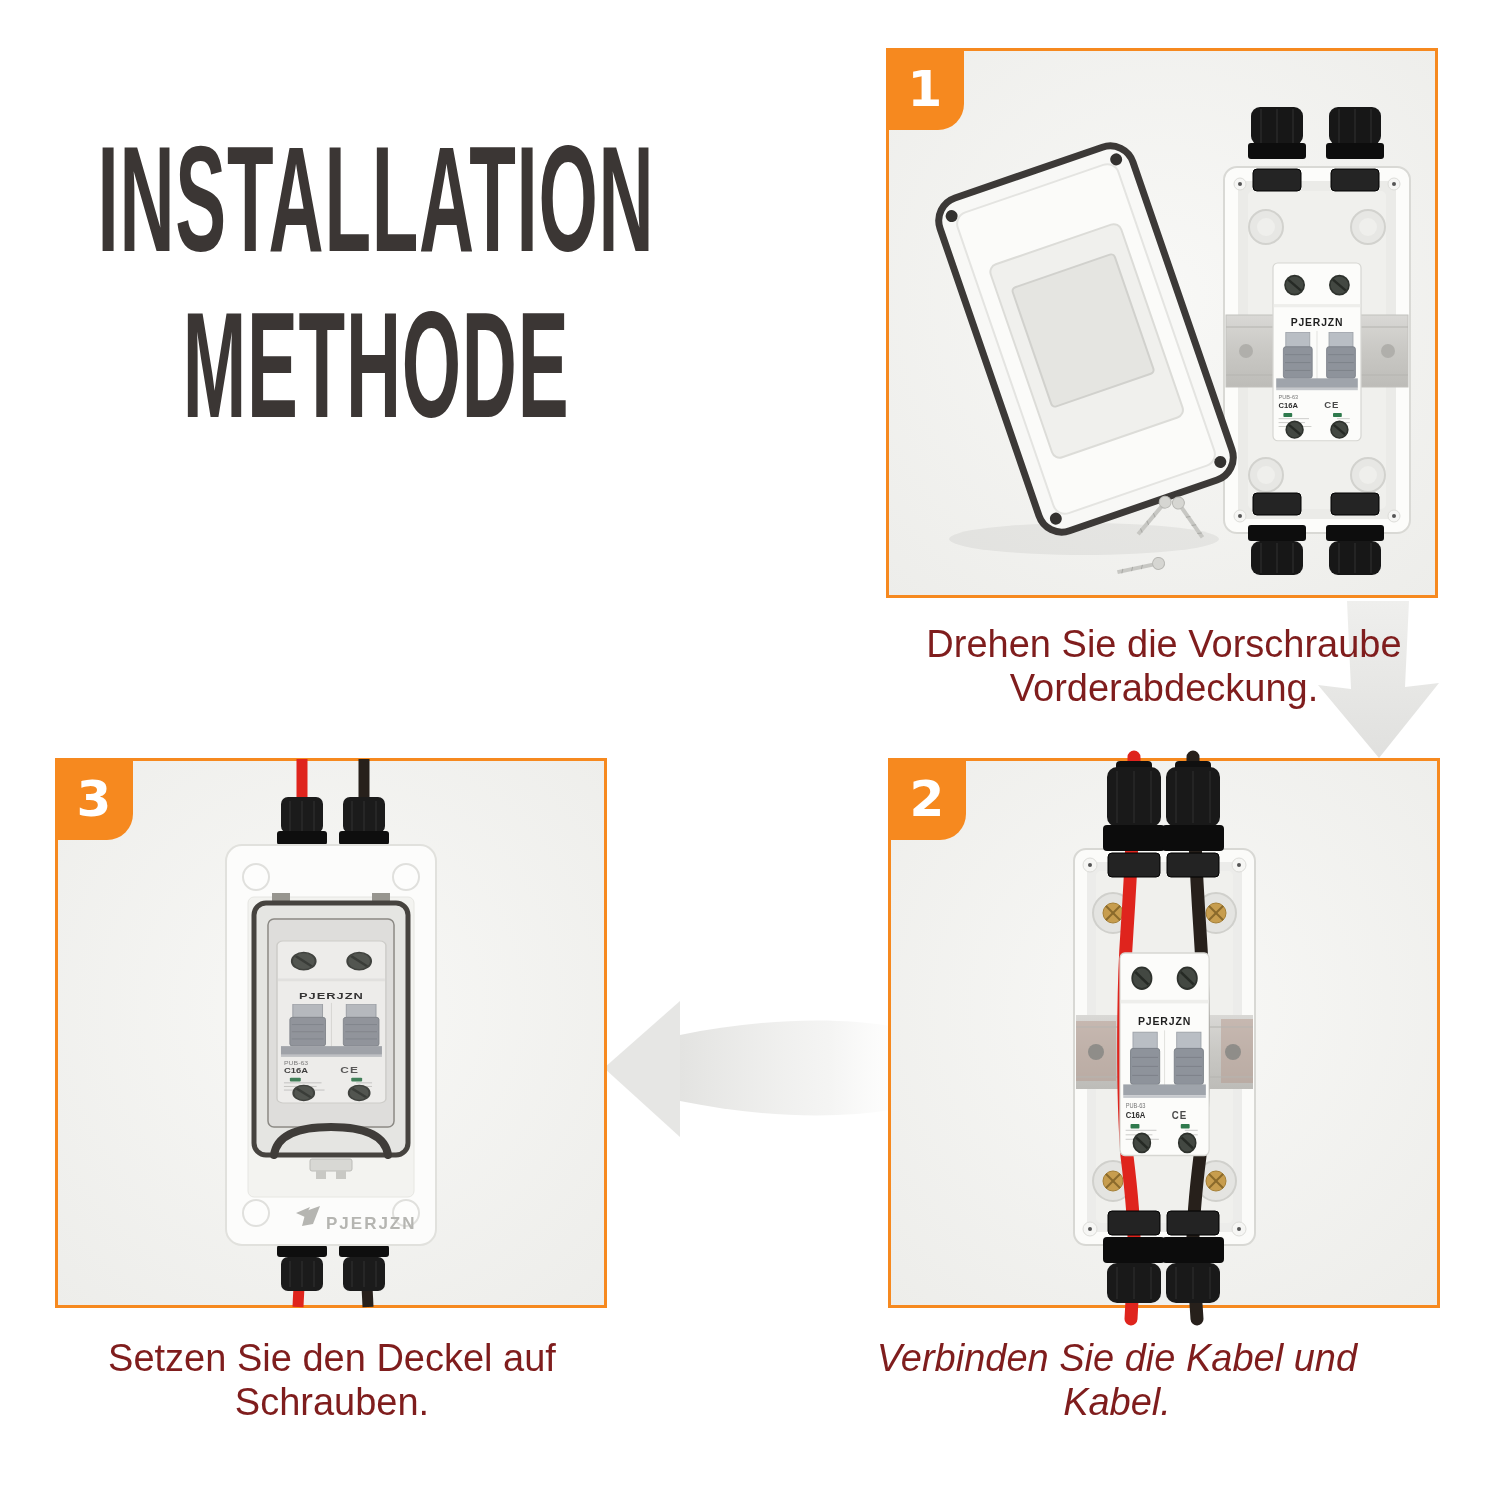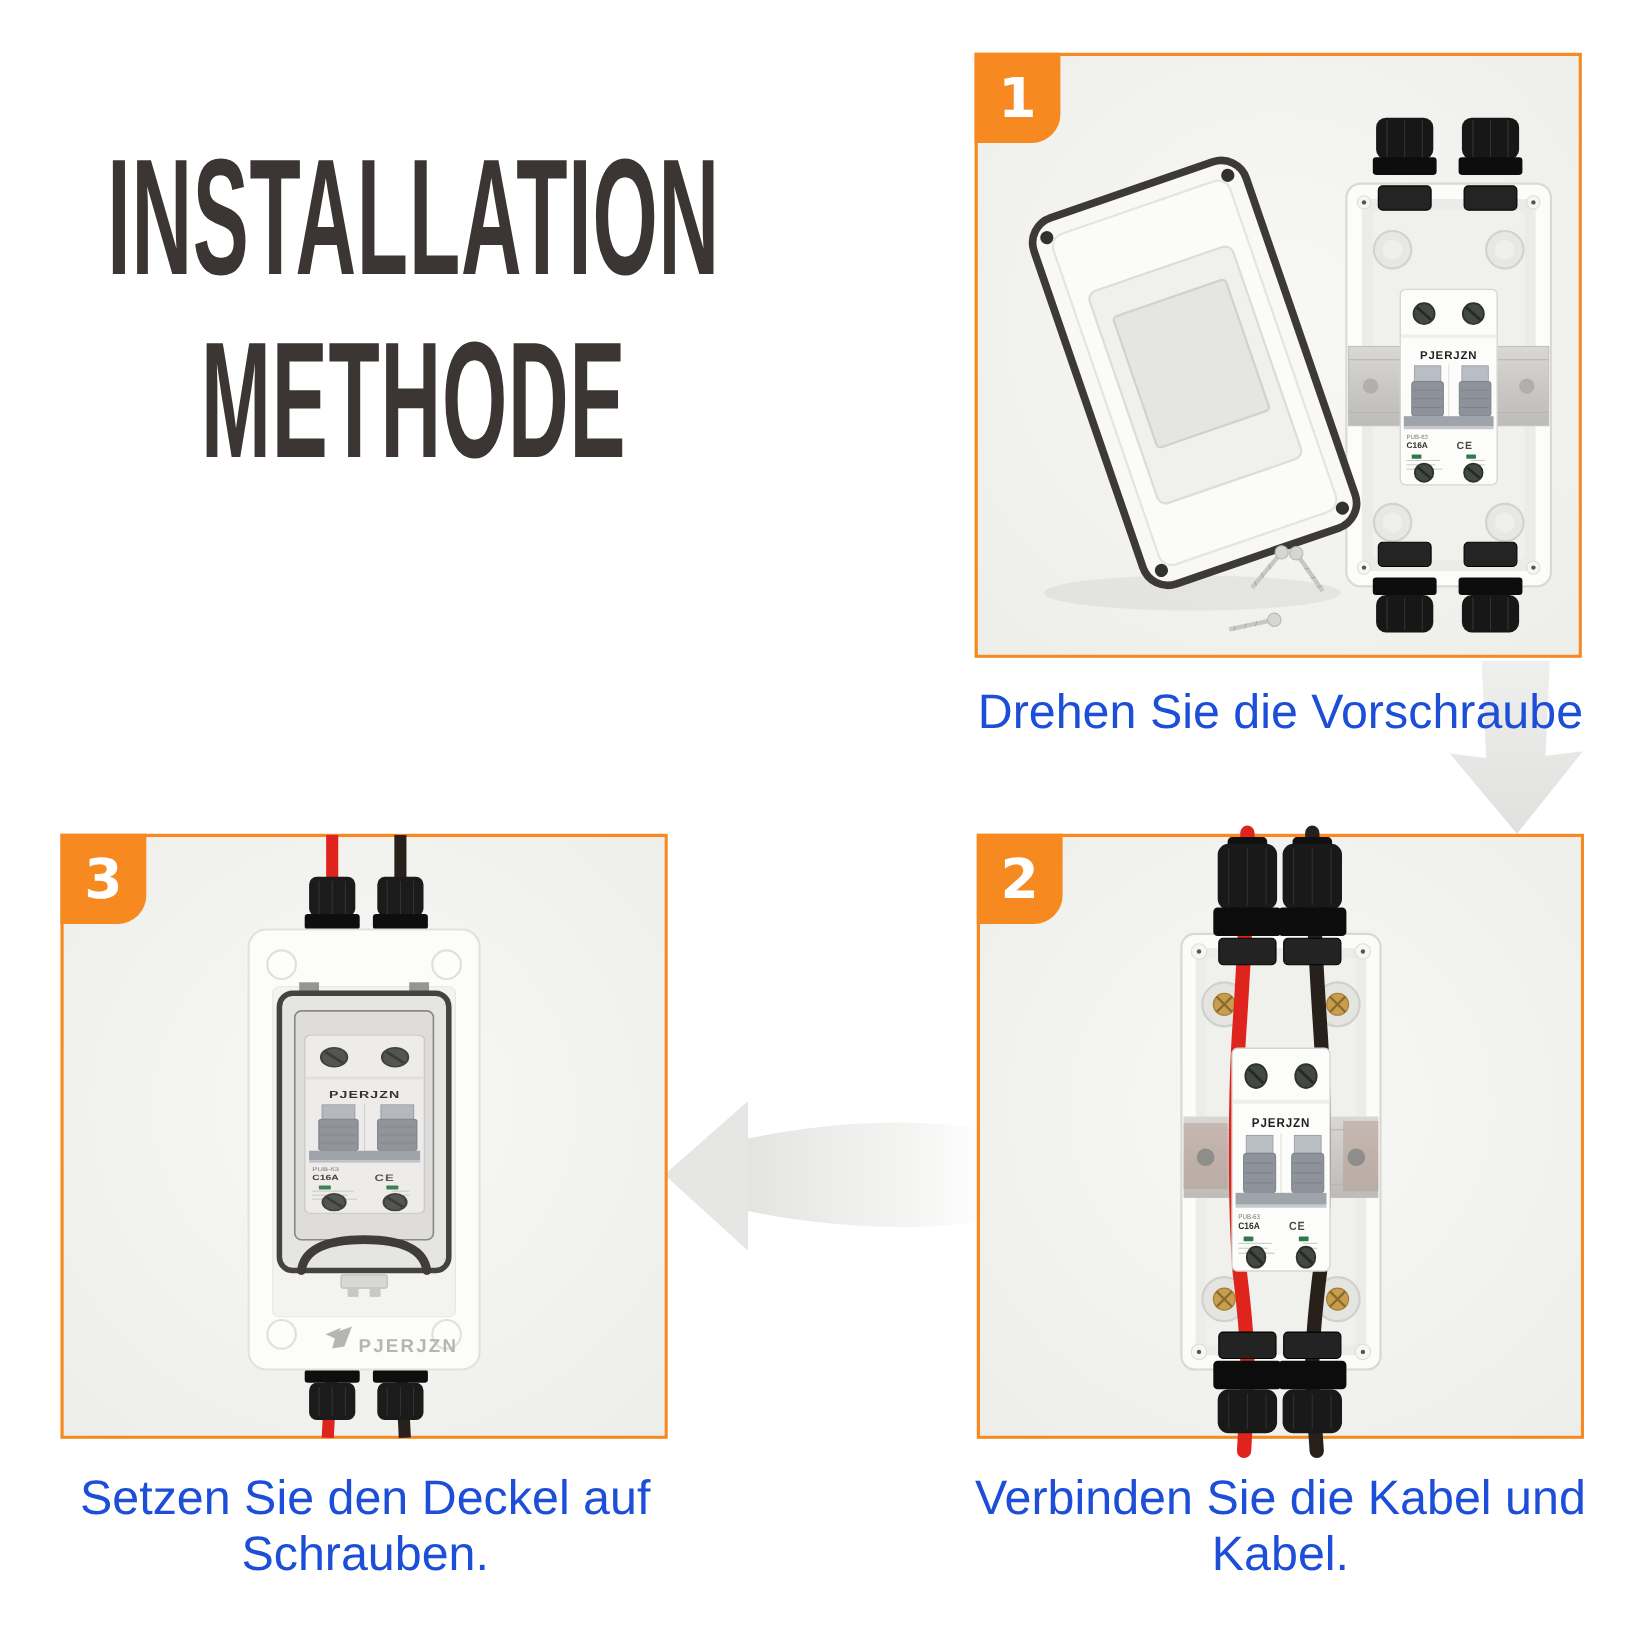--- a/index.html
+++ b/index.html
@@ -24,25 +24,25 @@
   .panel svg.photo{position:absolute;left:0;top:0;overflow:visible;}
   .badge{
     position:absolute;top:-3px;left:-3px;width:78px;height:82px;
     background:var(--accent,#F6891F);color:#fff;
     font-size:50px;font-weight:bold;
     display:flex;align-items:center;justify-content:center;
     border-bottom-right-radius:26px;z-index:7;
     font-family:"DejaVu Sans", sans-serif;
   }
   .step-caption{
-    position:absolute;text-align:center;font-size:44px;line-height:1.17;
-    color:#1d4ed8;z-index:6;
+    position:absolute;text-align:center;font-size:38px;line-height:1.17;
+    color:#7f1d1d;z-index:6;
   }
   #caption-1{left:880px;top:622px;width:568px;}
-  #caption-2{left:880px;top:1336px;width:568px;}
+  #caption-2{left:833px;top:1336px;width:568px;font-style:italic;}
   #caption-3{left:48px;top:1336px;width:568px;text-align:center;}
   .flow-arrow{position:absolute;z-index:1;}
   #arrow-down{left:1313px;top:601px;}
   #arrow-left{left:598px;top:993px;}
 </style>
 </head>
 <body>
 
 <svg width="0" height="0" style="position:absolute">
   <defs>
@@ -356,20 +356,21 @@
         <path d="M238,452 L252,446 L247,456 Z" fill="#b5b5b1"></path>
         <path d="M248,450 L262,445 L255,463 L244,465 Z" fill="#b5b5b1"></path>
         <text x="268" y="468" font-size="17" font-weight="bold" letter-spacing="2" fill="#b5b5b1">PJERJZN</text>
       </g>
     </g>
   </svg>
 </div>
 
 <div class="step-caption" id="caption-1">
   <div>Drehen Sie die Vorschraube</div>
+  <div>Vorderabdeckung.</div>
 </div>
 <div class="step-caption" id="caption-2">
   <div>Verbinden Sie die Kabel und</div>
   <div>Kabel.</div>
 </div>
 <div class="step-caption" id="caption-3">
   <div>Setzen Sie den Deckel auf</div>
   <div>Schrauben.</div>
 </div>
 

